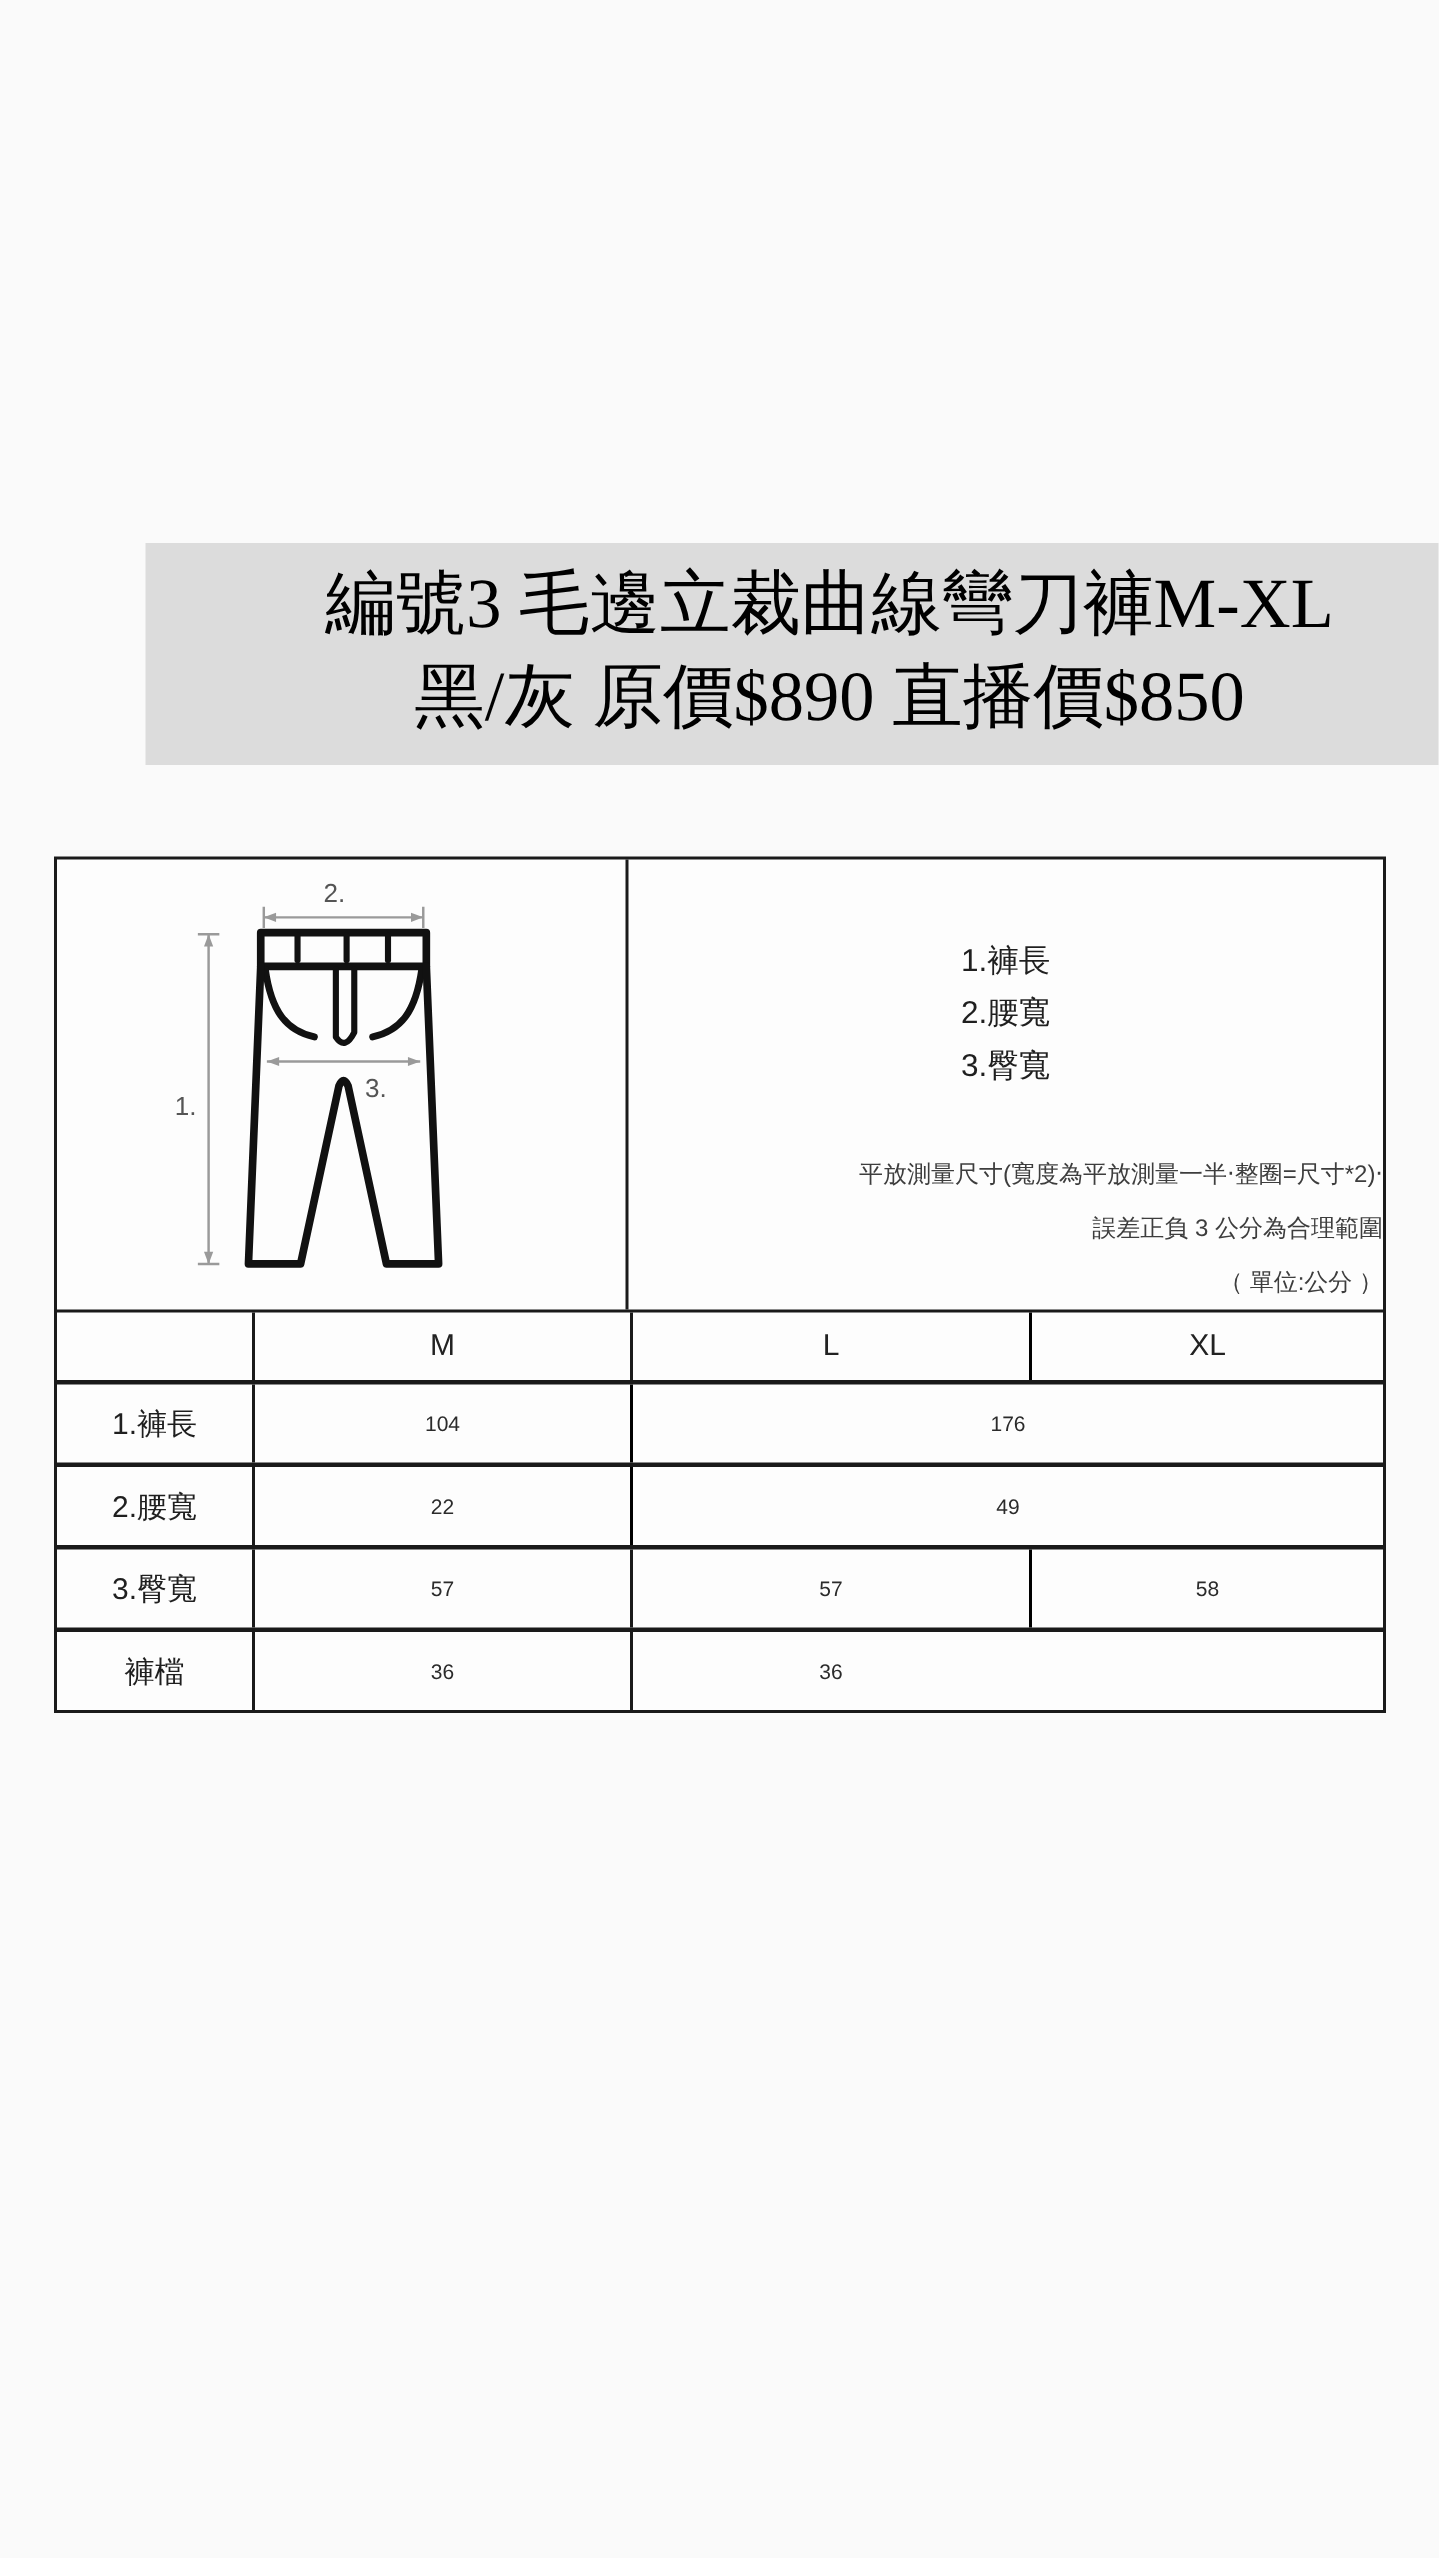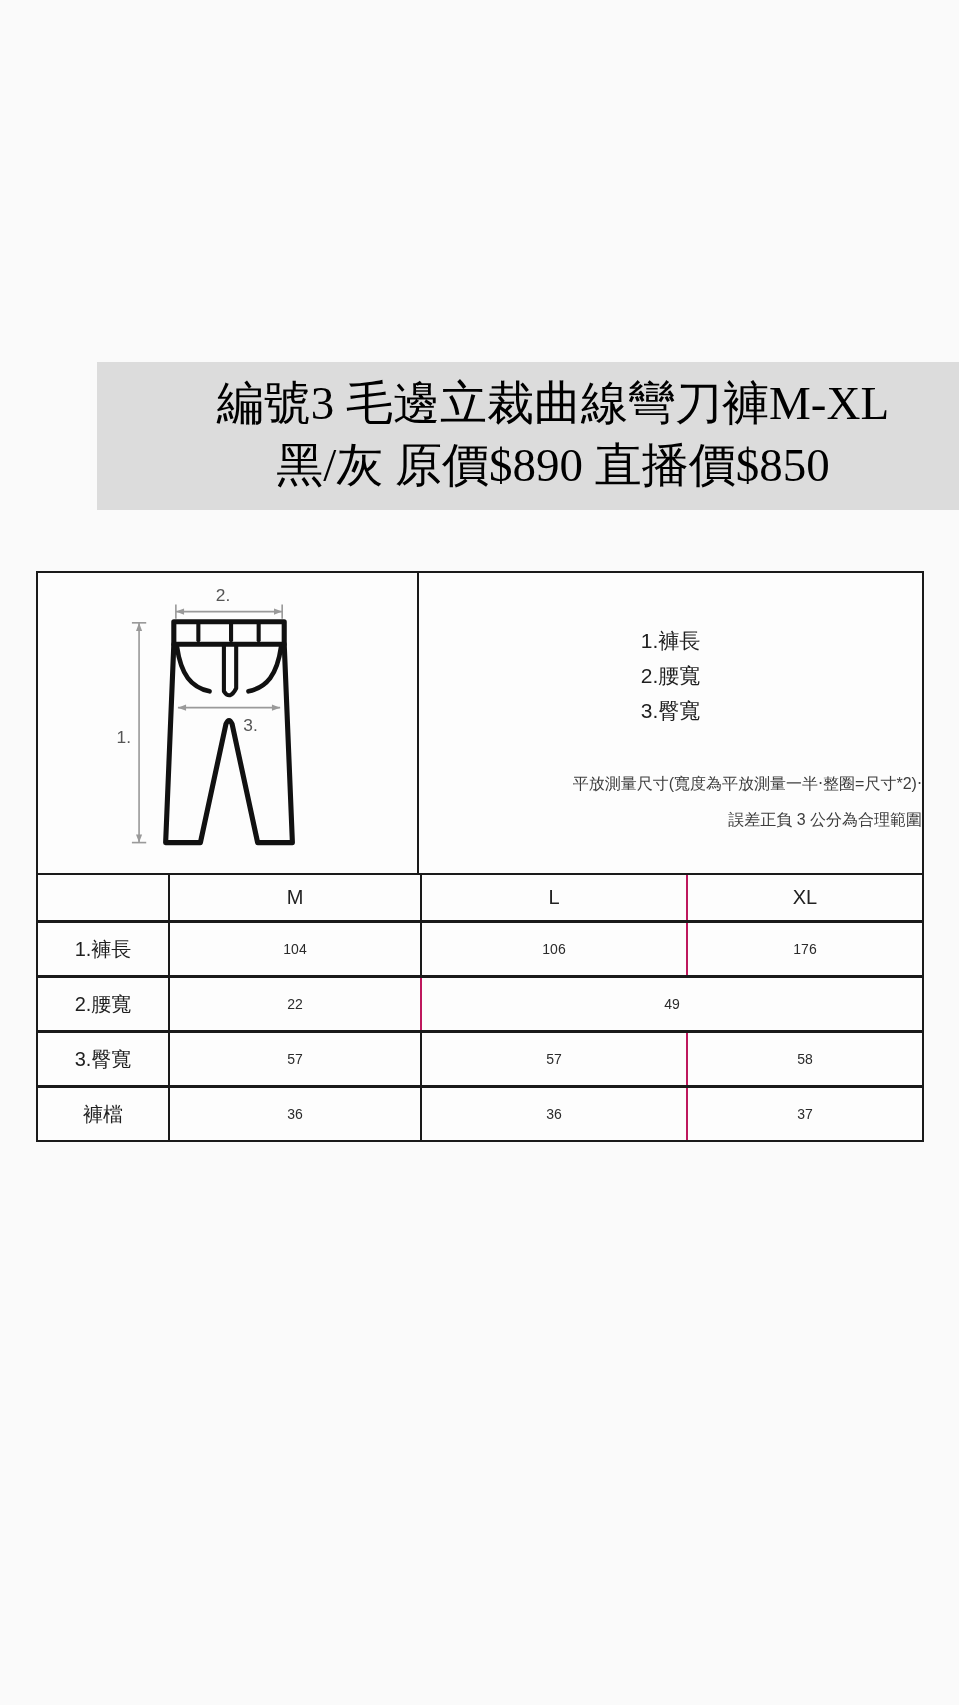--- a/index.html
+++ b/index.html
@@ -40,21 +40,21 @@
   .notes { margin-top: 38px; text-align: right; }
   .note-line { font-size: 16px; line-height: 36px; color: #3d3d3d; }
 
   
   .hdr-row { display: flex; height: 47px; border-top: 2px solid #1a1a1a; }
   .data-row { display: flex; height: 55px; border-top: 3px solid #1a1a1a; }
   .c { display: flex; align-items: center; justify-content: center; }
   .col-label { width: 130px; }
   .col-m { width: 252px; border-left: 2px solid #1a1a1a; }
   .col-l { width: 266px; border-left: 2px solid #1a1a1a; }
-  .col-xl { flex: 1; border-left: 2px solid #be185d; }
+  .col-xl { flex: 1; border-left: 2px solid #000000; }
   .hdr-cell { font-size: 20px; color: #222; }
   .row-label { font-size: 20px; color: #1f1f1f; }
   .val { font-size: 14px; color: #2b2b2b; }
 
   
   .pants-svg { width: 258px; height: 276px; }
   .pants-svg text { font-size: 17px; fill: #555; font-family: "Liberation Sans", sans-serif; }
   .dim { stroke: #9a9a9a; stroke-width: 1.6; fill: none; }
   .dimhead { fill: #9a9a9a; stroke: none; }
   .outline { stroke: #111; fill: none; stroke-linejoin: round; stroke-linecap: round; }
@@ -107,51 +107,50 @@
       </svg>
     </div>
 
     <div class="cell-notes">
       <div class="legend-line">1.褲長</div>
       <div class="legend-line">2.腰寬</div>
       <div class="legend-line">3.臀寬</div>
       <div class="notes">
         <div class="note-line">平放測量尺寸(寬度為平放測量一半‧整圈=尺寸*2)‧</div>
         <div class="note-line">誤差正負 3 公分為合理範圍</div>
+        <div class="note-line">（ 單位:公分 ）</div>
       </div>
     </div>
   </div>
 
   <div class="hdr-row">
     <div class="c col-label hdr-cell"></div>
     <div class="c col-m hdr-cell">M</div>
     <div class="c col-l hdr-cell">L</div>
     <div class="c col-xl hdr-cell">XL</div>
   </div>
 
   <div class="data-row">
     <div class="c col-label row-label">1.褲長</div>
     <div class="c col-m val">104</div>
-    <div class="c col-l val">106</div>
     <div class="c col-xl val">176</div>
   </div>
 
   <div class="data-row">
     <div class="c col-label row-label">2.腰寬</div>
     <div class="c col-m val">22</div>
     <div class="c col-xl val">49</div>
   </div>
 
   <div class="data-row">
     <div class="c col-label row-label">3.臀寬</div>
     <div class="c col-m val">57</div>
     <div class="c col-l val">57</div>
     <div class="c col-xl val">58</div>
   </div>
 
   <div class="data-row">
     <div class="c col-label row-label">褲檔</div>
     <div class="c col-m val">36</div>
     <div class="c col-l val">36</div>
-    <div class="c col-xl val">37</div>
   </div>
 
 </div>
 
 </body></html>

